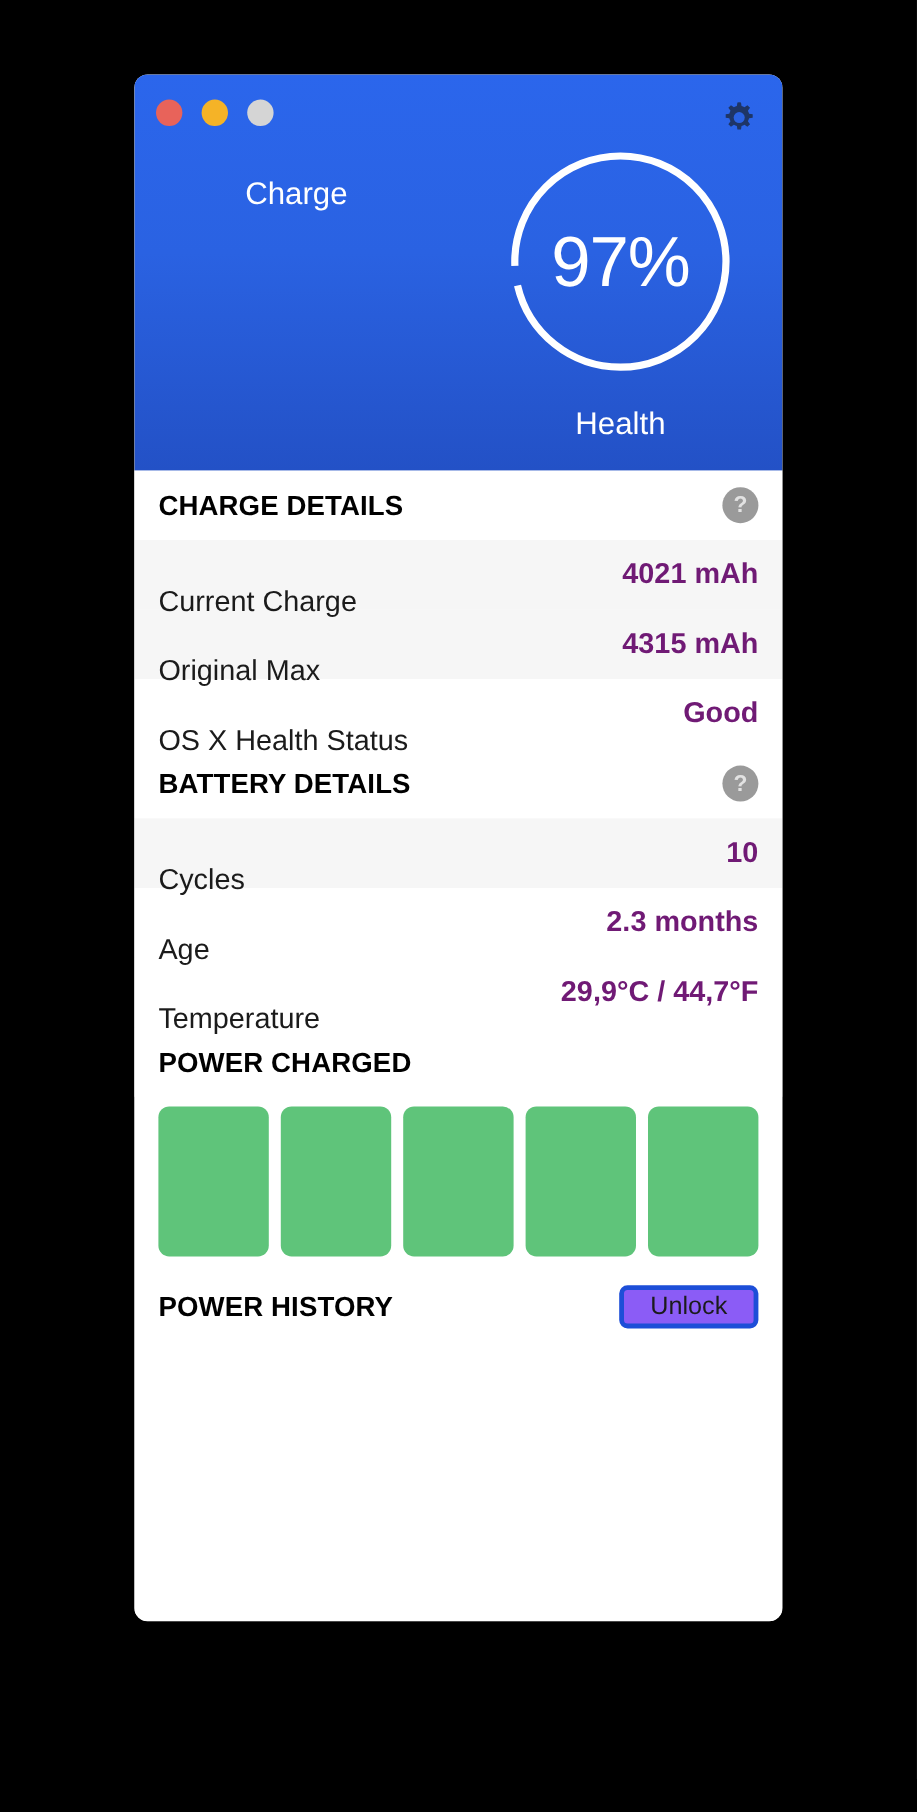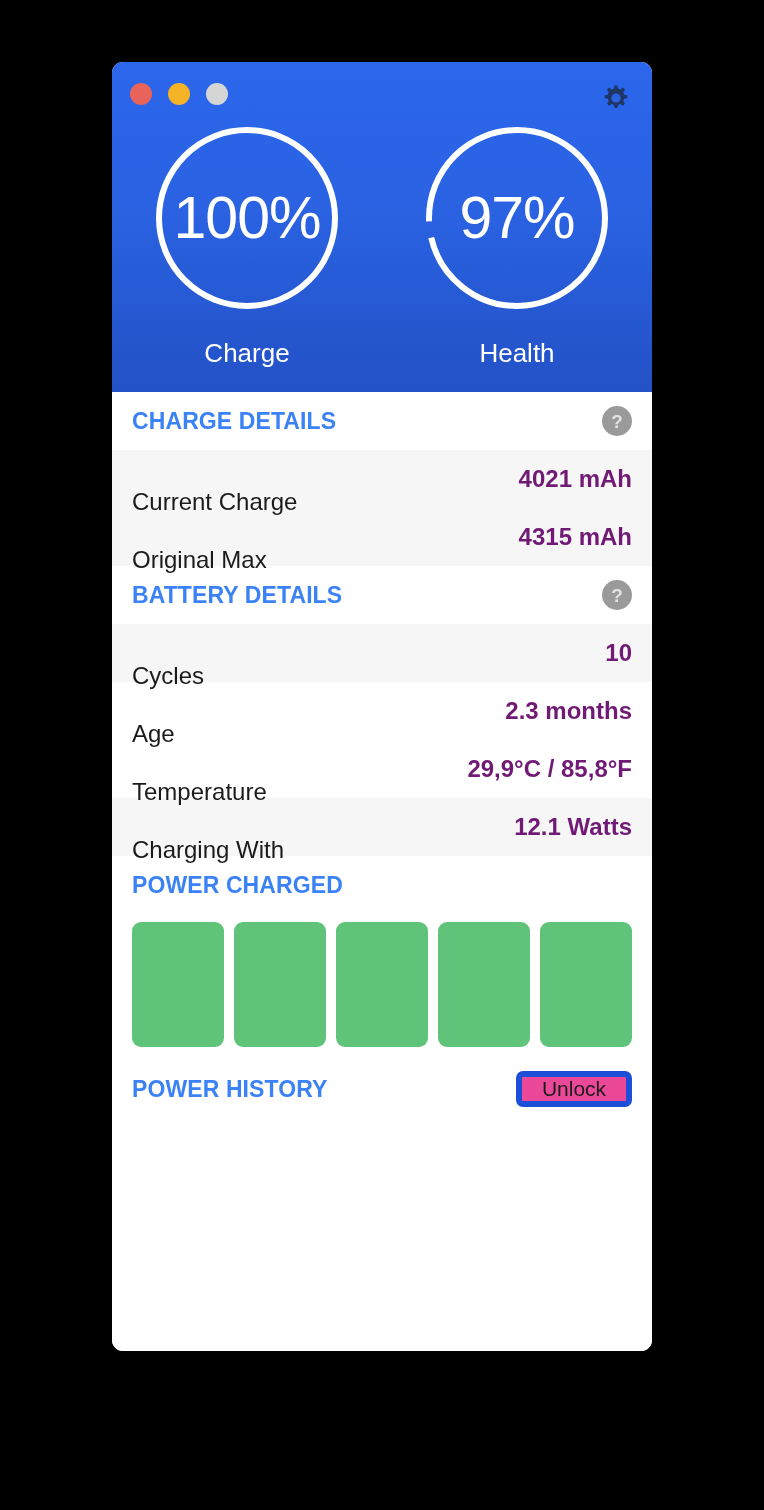--- a/index.html
+++ b/index.html
@@ -81,21 +81,21 @@
     display:flex;
     align-items:center;
     justify-content:space-between;
     height:58px;
     padding:0 20px 0 20px;
     background:#ffffff;
   }
   .section-title {
     font-size:23px;
     font-weight:bold;
-    color:#3b82f6;
+    color:#000000;
     letter-spacing:0.1px;
   }
   .help-icon {
     width:30px; height:30px;
     border-radius:50%;
     background:#9a9a9a;
     color:#e2e2e2;
     font-size:19px;
     font-weight:bold;
     display:flex; align-items:center; justify-content:center;
@@ -141,23 +141,23 @@
     align-items:center;
     justify-content:space-between;
     height:60px;
     padding:0 20px;
     margin-top:12px;
   }
   #unlock-button {
     min-width:116px;
     height:36px;
     padding:0 16px;
-    border:6px solid #1d4ed8;
+    border:4px solid #1d4ed8;
     border-radius:7px;
-    background:#ec4899;
+    background:#8b5cf6;
     color:#1b1b1b;
     font-family:"Liberation Sans", sans-serif;
     font-size:21px;
     display:flex; align-items:center; justify-content:center;
   }
 </style>
 </head>
 <body>
 
 <div id="app-window">
@@ -175,26 +175,20 @@
         <svg width="32" height="32" viewBox="0 0 32 32" aria-hidden="true">
           <path fill="#1e3566" d="M16 3.2l1.5 0.2 0.45 3.0a9.6 9.6 0 0 1 2.45 1.02l2.45-1.8 2.18 2.18-1.8 2.45a9.6 9.6 0 0 1 1.02 2.45l3.0 0.45v3.0l-3.0 0.45a9.6 9.6 0 0 1-1.02 2.45l1.8 2.45-2.18 2.18-2.45-1.8a9.6 9.6 0 0 1-2.45 1.02l-0.45 3.0h-3.0l-0.45-3.0a9.6 9.6 0 0 1-2.45-1.02l-2.45 1.8-2.18-2.18 1.8-2.45a9.6 9.6 0 0 1-1.02-2.45l-3.0-0.45v-3.0l3.0-0.45a9.6 9.6 0 0 1 1.02-2.45l-1.8-2.45 2.18-2.18 2.45 1.8a9.6 9.6 0 0 1 2.45-1.02l0.45-3.0z"></path>
           <circle cx="16" cy="16" r="4.6" fill="#2a62e2"></circle>
         </svg>
       </span>
     </div>
 
     <div id="gauges">
 
       <div class="gauge">
-        <div class="ring-wrap">
-          <svg viewBox="0 0 192 192" aria-hidden="true">
-            <circle cx="96" cy="96" r="88" fill="none" stroke="#ffffff" stroke-width="6"></circle>
-          </svg>
-          <div class="ring-value">100%</div>
-        </div>
         <div class="gauge-label">Charge</div>
       </div>
 
       <div class="gauge">
         <div class="ring-wrap">
           <svg viewBox="0 0 192 192" aria-hidden="true">
             <circle cx="96" cy="96" r="88" fill="none" stroke="#ffffff" stroke-width="6" stroke-dasharray="536.2 16.4" stroke-dashoffset="142" transform="rotate(-90 96 96)"></circle>
           </svg>
           <div class="ring-value">97%</div>
         </div>
@@ -212,41 +206,41 @@
     </div>
 
     <div class="detail-row striped">
       <span class="row-label">Current Charge</span>
       <span class="row-value">4021 mAh</span>
     </div>
     <div class="detail-row striped">
       <span class="row-label">Original Max</span>
       <span class="row-value">4315 mAh</span>
     </div>
+    <div class="detail-row plain">
+      <span class="row-label">OS X Health Status</span>
+      <span class="row-value">Good</span>
+    </div>
 
     <div class="section-header">
       <span class="section-title">BATTERY DETAILS</span>
       <span class="help-icon">?</span>
     </div>
 
     <div class="detail-row striped">
       <span class="row-label">Cycles</span>
       <span class="row-value">10</span>
     </div>
     <div class="detail-row plain">
       <span class="row-label">Age</span>
       <span class="row-value">2.3 months</span>
     </div>
     <div class="detail-row plain">
       <span class="row-label">Temperature</span>
-      <span class="row-value">29,9°C / 85,8°F</span>
-    </div>
-    <div class="detail-row striped">
-      <span class="row-label">Charging With</span>
-      <span class="row-value">12.1 Watts</span>
+      <span class="row-value">29,9°C / 44,7°F</span>
     </div>
 
     <div class="section-header">
       <span class="section-title">POWER CHARGED</span>
     </div>
 
     <div id="charge-bars">
       <div class="charge-bar"></div>
       <div class="charge-bar"></div>
       <div class="charge-bar"></div>

